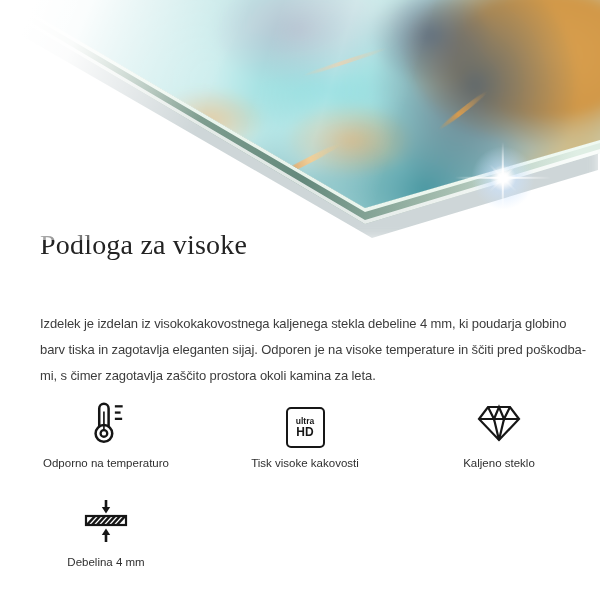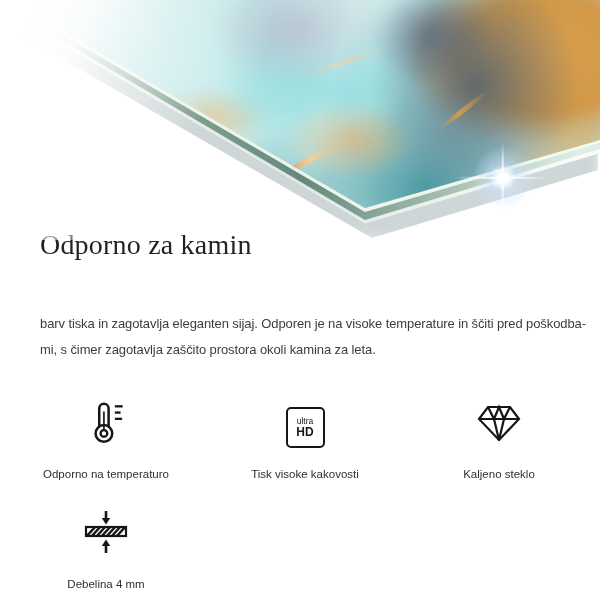--- a/index.html
+++ b/index.html
@@ -68,25 +68,25 @@
   .desc{position:absolute;left:40px;top:311px;width:540px;font-size:13px;line-height:26px;
     color:#3c3c3c;letter-spacing:-.1px;}
   .desc div{white-space:nowrap;}
 
   
   .features{position:absolute;left:0;top:396px;width:600px;display:grid;
     grid-template-columns:212px 186px 202px;row-gap:26px;justify-items:center;}
   .feature{display:flex;flex-direction:column;align-items:center;width:100%;}
   .icon-wrap{height:52px;display:flex;align-items:flex-end;justify-content:center;}
   .icon-wrap.center{align-items:center;}
-  .feature-label{margin-top:20px;font-size:11.5px;color:#2f2f2f;}
+  .feature-label{margin-top:9px;font-size:11.5px;color:#2f2f2f;}
   svg.ic{display:block;}
   .hd-box{width:35px;height:37px;border:2.6px solid #161616;border-radius:5px;
     display:flex;flex-direction:column;align-items:center;justify-content:center;color:#161616;}
-  .hd-box .t1{font-size:8.5px;font-weight:400;line-height:9px;}
+  .hd-box .t1{font-size:8.5px;font-weight:700;line-height:9px;}
   .hd-box .t2{font-size:12px;font-weight:700;line-height:13px;}
 </style>
 </head>
 <body>
 
 <div class="page">
 
   <section class="hero">
     <div class="glass-shadow"></div>
     <div class="glass-face"></div>
@@ -104,24 +104,25 @@
       <div class="sp-glow"></div>
       <div class="sp-d sp-d1"></div>
       <div class="sp-d sp-d2"></div>
       <div class="sp-h"></div>
       <div class="sp-v"></div>
       <div class="sp-core"></div>
     </div>
   </section>
 
   <h1 class="title">
-    <div>Odporno za kamin</div>
+    <div>Podloga za visoke</div>
   </h1>
 
   <div class="desc">
+    <div>Izdelek je izdelan iz visokokakovostnega kaljenega stekla debeline 4 mm, ki poudarja globino</div>
     <div>barv tiska in zagotavlja eleganten sijaj. Odporen je na visoke temperature in ščiti pred poškodba-</div>
     <div>mi, s čimer zagotavlja zaščito prostora okoli kamina za leta.</div>
   </div>
 
   <div class="features">
 
     <div class="feature">
       <div class="icon-wrap">
         <svg class="ic" width="50" height="50" viewBox="0 0 48 48" fill="none" stroke="#161616">
           <path d="M17.5 27.5 V10 a4.5 4.5 0 0 1 9 0 V27.5" stroke-width="2.4"></path>

